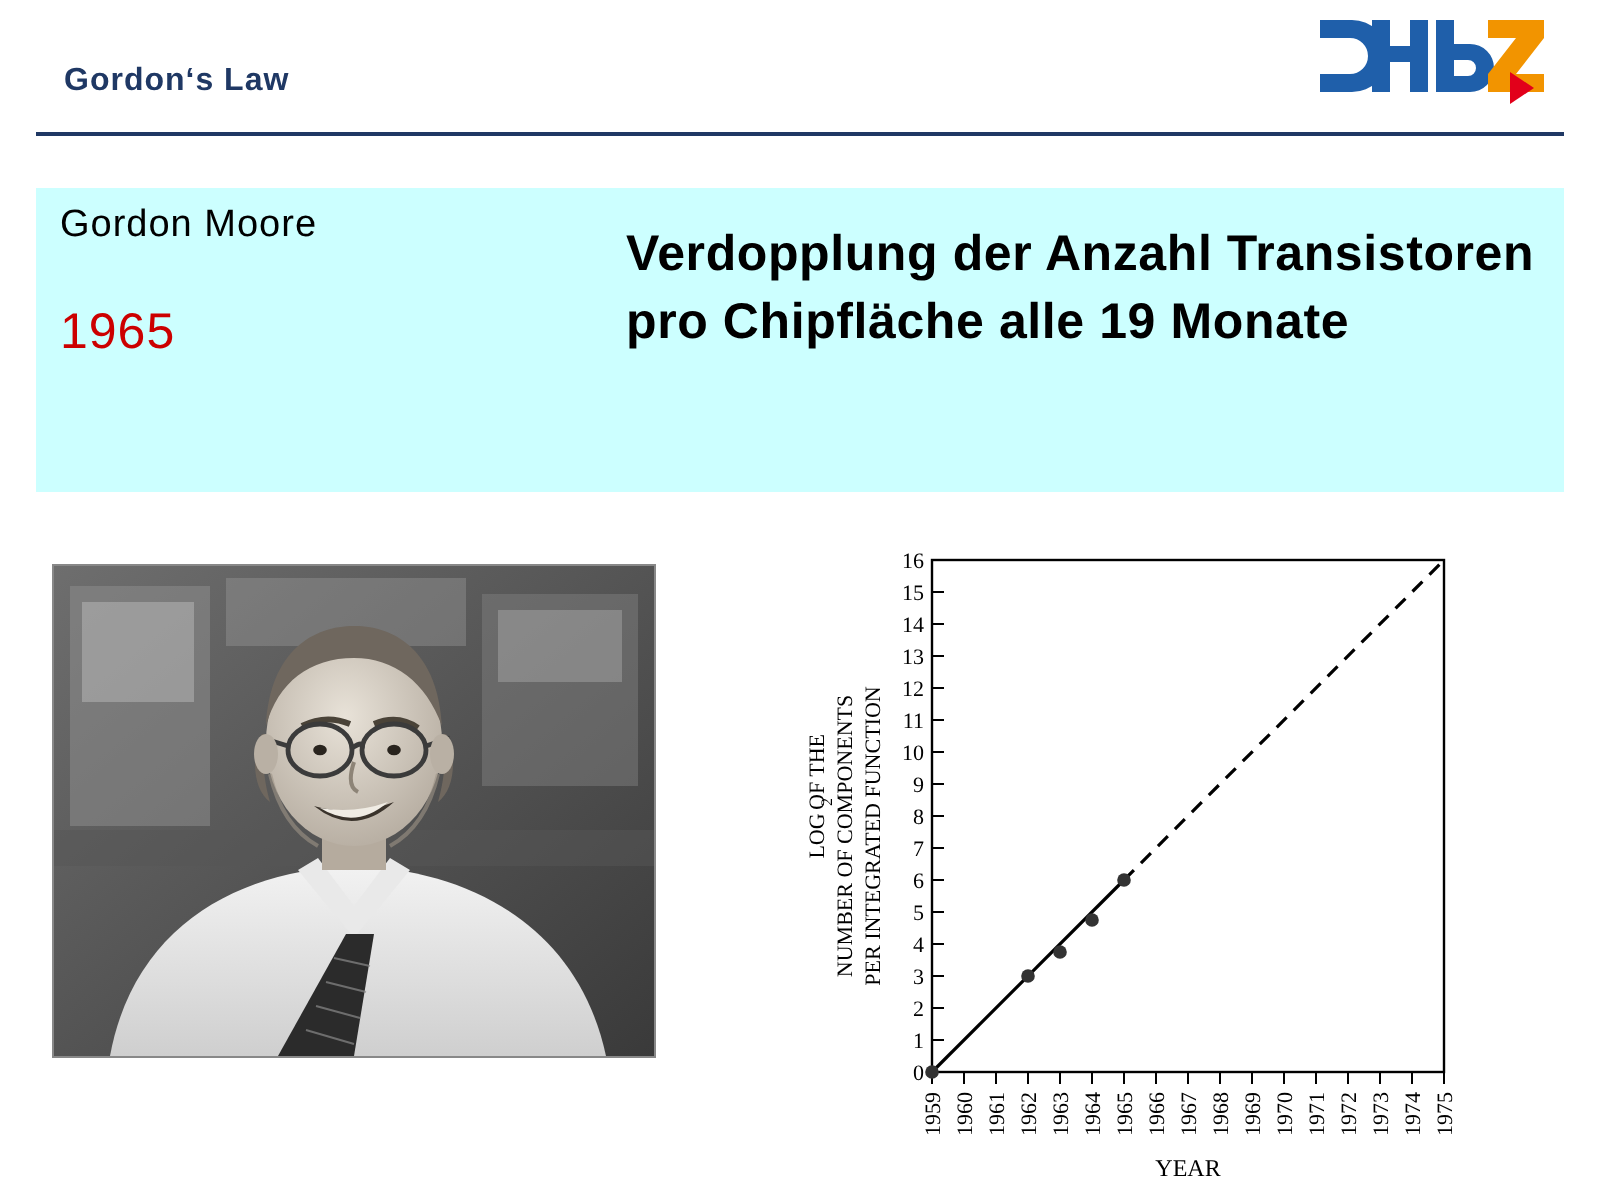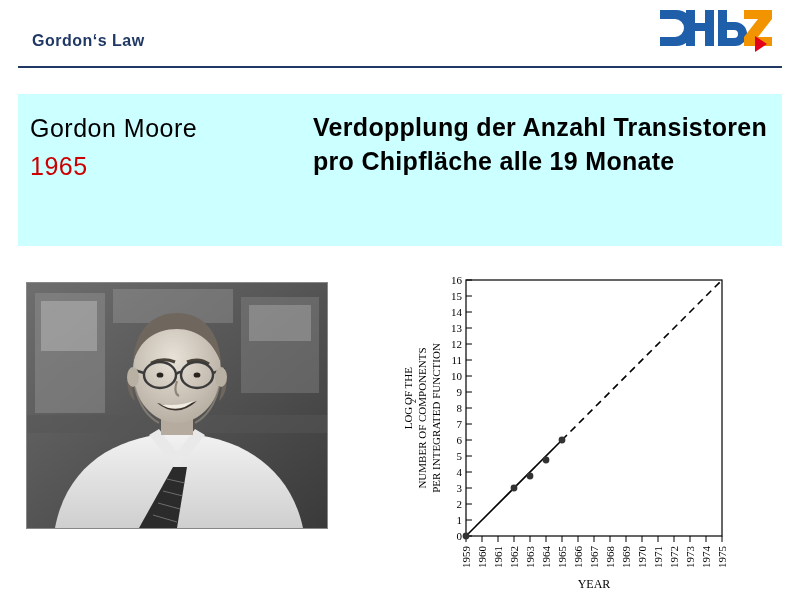--- a/index.html
+++ b/index.html
@@ -55,22 +55,22 @@
     position: absolute;
     left: 18px;
     top: 94px;
     width: 764px;
     height: 152px;
     background: #ccffff;
   }
   #person-name {
     position: absolute;
     left: 12px;
-    top: 20px;
-    font-size: 25px;
+    top: 8px;
+    font-size: 19px;
     color: #000000;
     letter-spacing: 0.5px;
   }
   #person-year {
     position: absolute;
     left: 12px;
     top: 58px;
     font-size: 25px;
     color: #cc0000;
     letter-spacing: 0.5px;

